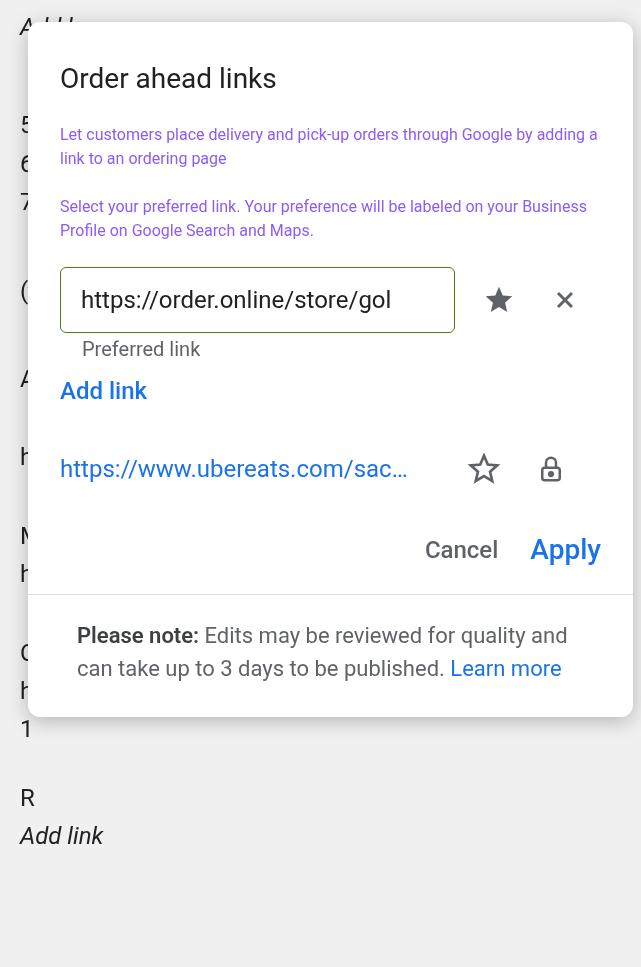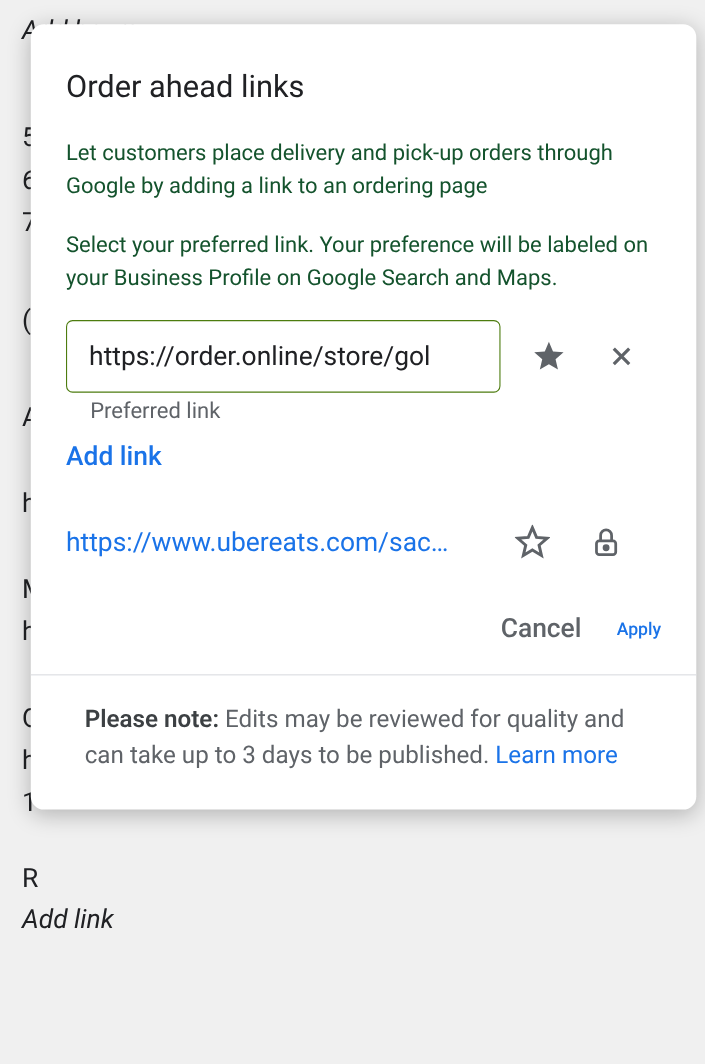--- a/index.html
+++ b/index.html
@@ -44,22 +44,22 @@
     .modal-body {
       padding: 40px 32px 28px 32px;
     }
     .modal-title {
       font-size: 28px;
       font-weight: 400;
       color: #202124;
       margin-bottom: 28px;
     }
     .modal-desc {
-      font-size: 20px;
-      color: #14532d;
+      font-size: 16px;
+      color: #8b5cf6;
       line-height: 1.5;
       margin-bottom: 24px;
     }
     .input-row {
       display: flex;
       align-items: center;
       gap: 20px;
       margin-bottom: 4px;
     }
     .url-input {
@@ -149,21 +149,21 @@
       font-size: 24px;
       font-weight: 500;
       cursor: pointer;
       font-family: inherit;
       text-align: center;
     }
     .apply-btn {
       background: none;
       border: none;
       color: #1a73e8;
-      font-size: 16px;
+      font-size: 28px;
       font-weight: 500;
       cursor: pointer;
       font-family: inherit;
     }
     .footer {
       border-top: 1px solid #dadce0;
       padding: 24px 32px 32px 49px;
       font-size: 22px;
       color: #5f6368;
       line-height: 1.5;

